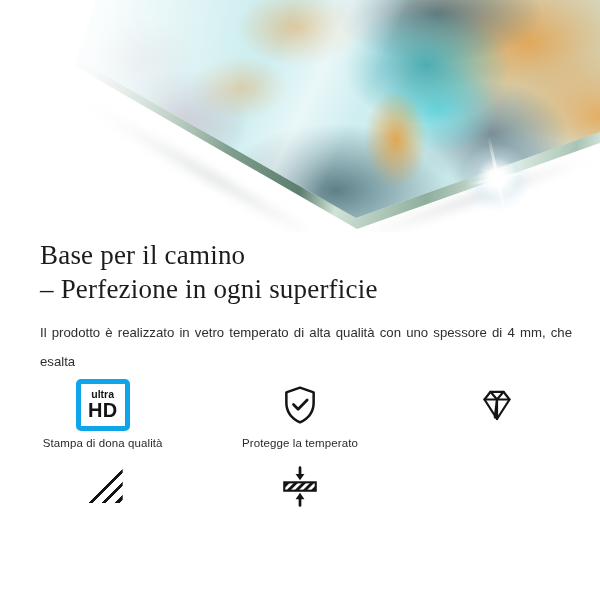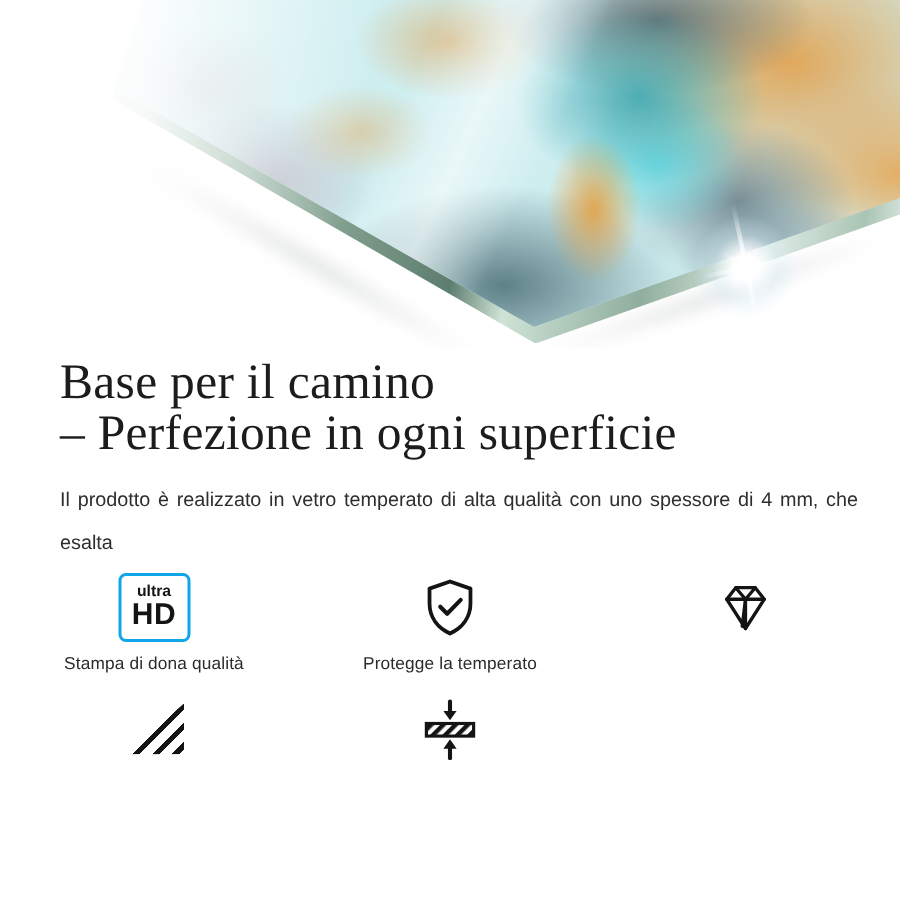--- a/index.html
+++ b/index.html
@@ -51,33 +51,33 @@
   .sparkle .ray{position:absolute;background:linear-gradient(to bottom,rgba(255,255,255,0),#fff 50%,rgba(255,255,255,0));}
   .sparkle .v{left:-1.5px;top:-42px;width:3px;height:84px;}
   .sparkle .h{top:-1.5px;left:-30px;height:3px;width:60px;
     background:linear-gradient(to right,rgba(255,255,255,0),#fff 50%,rgba(255,255,255,0));}
   .sparkle .d1{left:-1px;top:-19px;width:2px;height:38px;transform:rotate(45deg);opacity:.7;}
   .sparkle .d2{left:-1px;top:-19px;width:2px;height:38px;transform:rotate(-45deg);opacity:.7;}
 
   
   .content{padding:0 32px 0 40px;}
   .title{font-family:"Liberation Serif","DejaVu Serif",serif;font-weight:400;
-    font-size:33px;line-height:34px;margin:6px 0 0;color:#1c1c1c;letter-spacing:.2px;}
+    font-size:27px;line-height:34px;margin:6px 0 0;color:#1c1c1c;letter-spacing:.2px;}
   .desc{margin-top:12px;width:532px;font-size:13.2px;line-height:29px;color:#2e2e2e;}
   .desc-line{text-align:justify;text-align-last:justify;}
 
   
   .features{display:grid;grid-template-columns:repeat(3,1fr);row-gap:14px;margin:6px 4px 0;}
   .feature{display:flex;flex-direction:column;align-items:center;}
   .icon-slot{height:46px;display:flex;align-items:center;justify-content:center;}
   .feature-label{margin-top:9px;font-size:11.5px;color:#2b2b2b;letter-spacing:.1px;}
 
   .icon-svg{display:block;}
 
-  .uhd{width:44px;height:42px;border:2px solid #0ea5e9;border-radius:5px;
+  .uhd{width:44px;height:42px;border:5px solid #0ea5e9;border-radius:5px;
     display:flex;flex-direction:column;align-items:center;justify-content:center;background:#fff;}
   .uhd-top{font-size:10.5px;font-weight:700;line-height:1;color:#141414;}
   .uhd-bottom{font-size:20px;font-weight:800;line-height:1.05;letter-spacing:.3px;color:#141414;}
 
   .stripes{width:40px;height:34px;
     background:repeating-linear-gradient(135deg,#141414 0 3.5px,transparent 3.5px 9.2px);
     clip-path:polygon(0 100%,100% 0,100% 100%);}
 </style>
 </head>
 <body>

